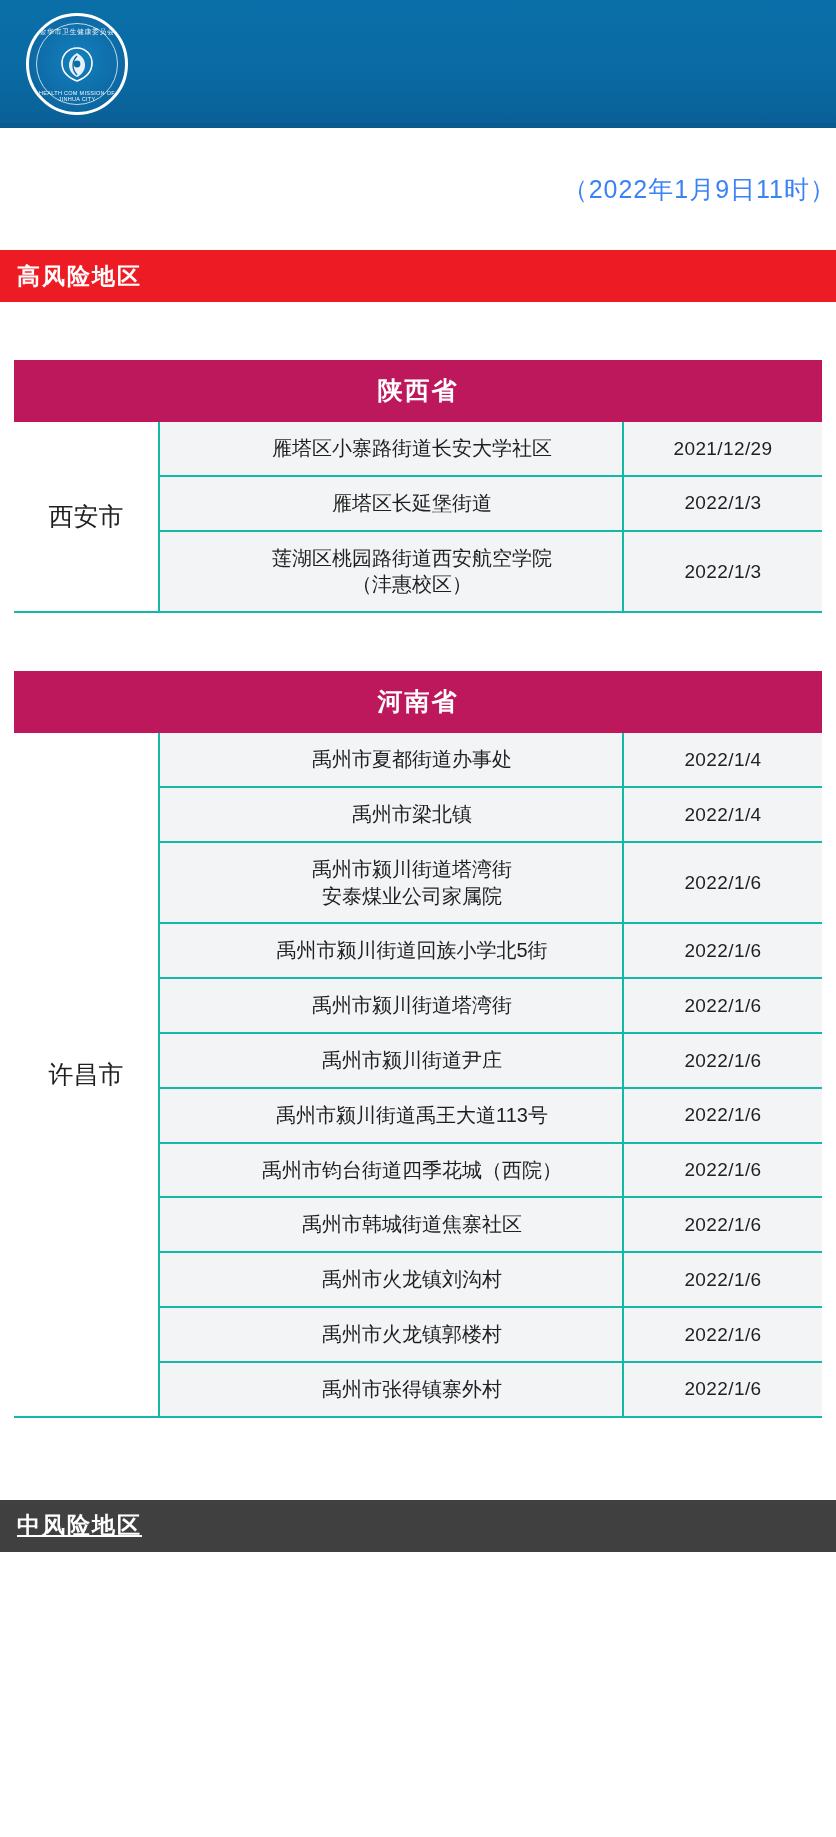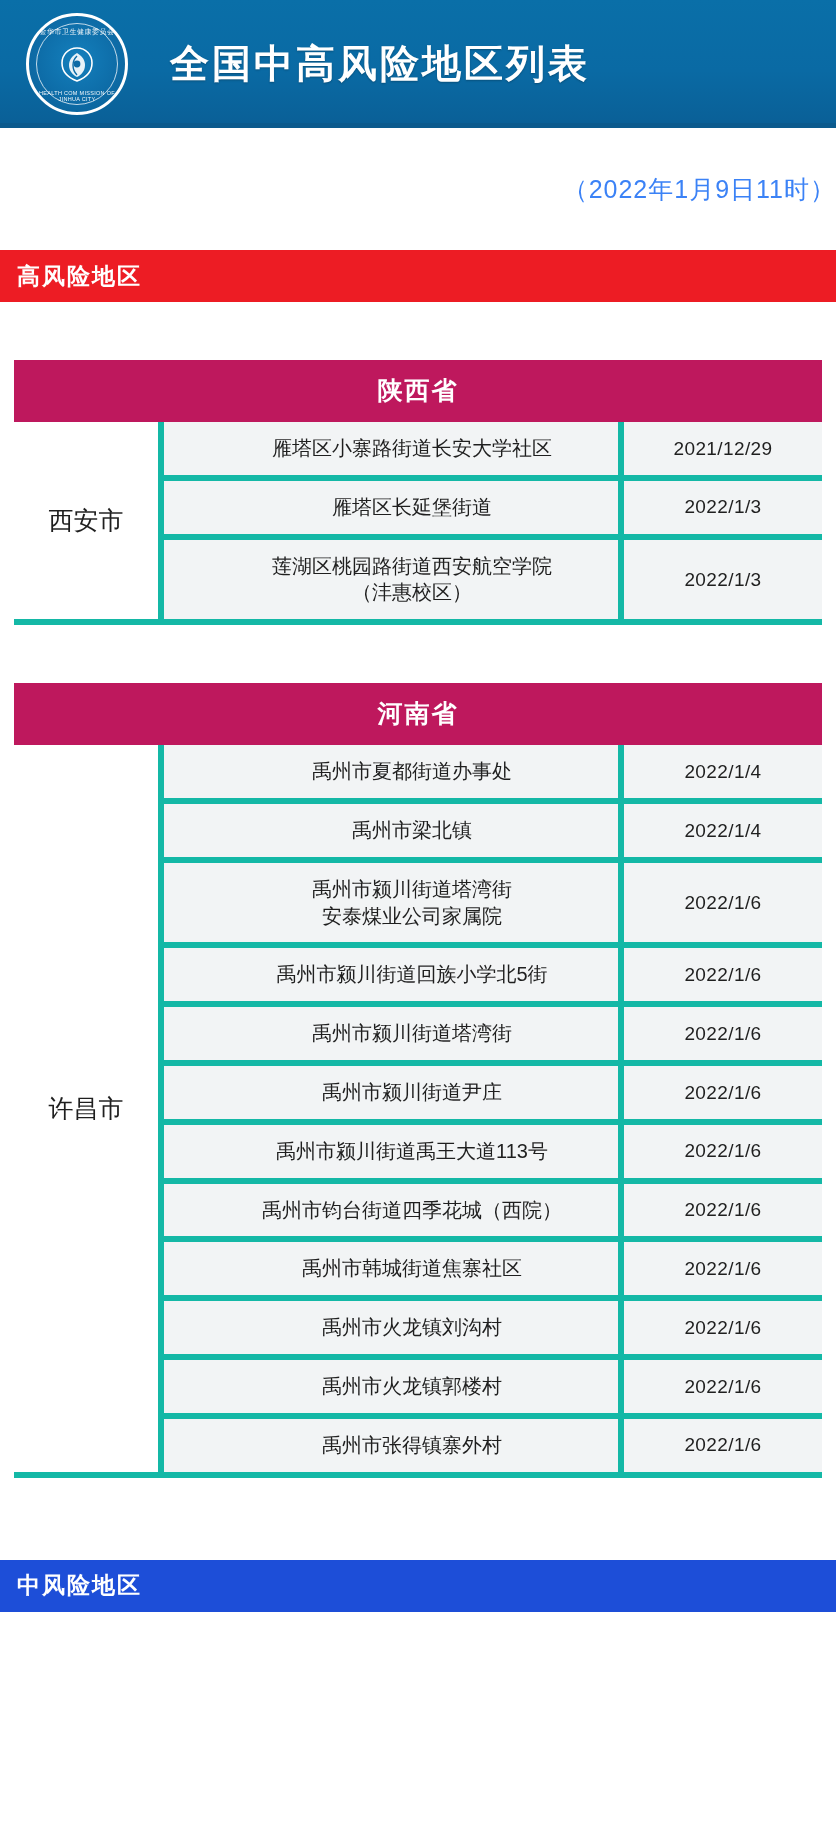--- a/index.html
+++ b/index.html
@@ -98,42 +98,42 @@
     display: flex;
     align-items: center;
     padding-left: 17px;
     box-sizing: border-box;
     color: #ffffff;
     font-size: 23px;
     font-weight: bold;
     letter-spacing: 2px;
   }
   .section-bar.high { background: #ed1c24; }
-  .section-bar.medium { background: #1d4ed8; }
+  .section-bar.medium { background: #404040; text-decoration: underline; }
 
   
   .province-block {
     margin: 0 14px;
   }
   .province-head {
     background: #be185d;
     color: #ffffff;
     text-align: center;
     font-size: 25px;
     font-weight: bold;
     letter-spacing: 2px;
     padding: 14px 0 15px 0;
   }
   table.areas {
     width: 100%;
     border-collapse: collapse;
     table-layout: fixed;
   }
   table.areas td {
-    border: 6px solid #14b8a6;
+    border: 2px solid #14b8a6;
     font-size: 20px;
     color: #1f1f1f;
     background: #f2f4f5;
     padding: 13px 4px;
     text-align: center;
     line-height: 1.34;
     vertical-align: middle;
   }
   table.areas td.city {
     width: 136px;
@@ -167,21 +167,20 @@
       <div class="emblem">
         <svg width="46" height="40" viewBox="0 0 46 40" aria-hidden="true">
           <path d="M23 4 C14 4 8 11 8 19 C8 28 15 34 23 37 C31 34 38 28 38 19 C38 11 32 4 23 4 Z" fill="none" stroke="#ffffff" stroke-width="1.6"></path>
           <path d="M23 9 C18 12 15 16 15 21 C15 27 19 31 23 33 C27 31 31 27 31 21 C31 16 28 12 23 9 Z" fill="#ffffff" opacity="0.9"></path>
           <path d="M23 12 C20 15 19 18 19 21 C19 26 21 29 23 31" fill="none" stroke="#0d6ba6" stroke-width="1.4"></path>
           <circle cx="23" cy="20" r="3.4" fill="#0d6ba6"></circle>
         </svg>
       </div>
       <div class="bot-text">HEALTH COM MISSION OF JINHUA CITY</div>
     </div>
-    <div class="header-title">全国中高风险地区列表</div>
   </div>
 
   <div class="date-line">（2022年1月9日11时）</div>
 
   <div class="section-bar high">高风险地区</div>
 
   <div class="gap-58"></div>
 
   <div class="province-block">
     <div class="province-head">陕西省</div>

